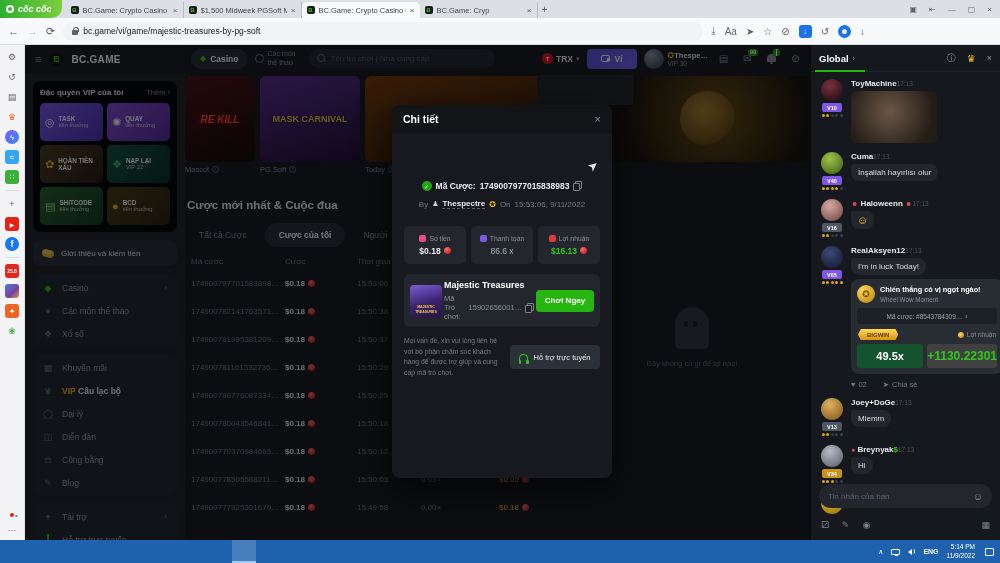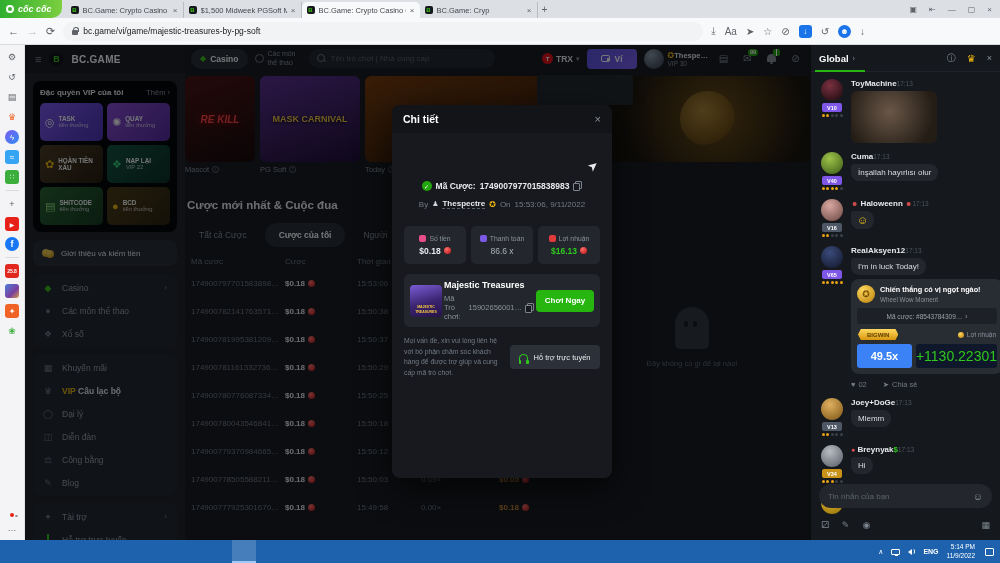--- a/index.html
+++ b/index.html
@@ -219,22 +219,22 @@
 .wc-head{display:flex;gap:5px;align-items:center;}
 .wc-coin{width:18px;height:18px;border-radius:50%;background:radial-gradient(circle at 35% 30%,#ffd95e,#b87d08);display:flex;align-items:center;justify-content:center;color:#7a4e00;font-size:9px;flex-shrink:0;}
 .wc-title{font-size:7.3px;font-weight:bold;color:#fff;line-height:1.25;}
 .wc-sub{font-size:6.3px;color:#8a919b;font-weight:normal;margin-top:1px;}
 .wc-id{margin-top:5px;height:16px;background:#1d2026;border-radius:3px;display:flex;align-items:center;justify-content:center;gap:3px;font-size:6.5px;color:#9aa1aa;}
 .wc-mid{display:flex;align-items:center;justify-content:space-between;margin-top:5px;padding:0 1px;}
 .bigwin{background:linear-gradient(180deg,#ffd95e,#d8960d);clip-path:polygon(7% 0,93% 0,100% 50%,93% 100%,7% 100%,0 50%);color:#5a3c00;font-size:6px;font-weight:bold;padding:2.5px 9px;}
 .wc-pl{display:flex;align-items:center;gap:3px;font-size:6.5px;color:#8a919b;}
 .gdot{width:6px;height:6px;border-radius:50%;background:radial-gradient(circle at 35% 30%,#ffd95e,#b87d08);}
 .wc-vals{display:flex;gap:4px;margin-top:4px;}
-.wc-mult{flex:1;background:#3b82f6;border-radius:3px;height:24px;display:flex;align-items:center;justify-content:center;font-size:11px;font-weight:bold;color:#fff;}
-.wc-prof{flex:1;background:#0f172a;border-radius:3px;height:24px;display:flex;align-items:center;justify-content:center;font-size:14px;font-weight:normal;color:#2ec91c;}
+.wc-mult{flex:1;background:#14532d;border-radius:3px;height:24px;display:flex;align-items:center;justify-content:center;font-size:11px;font-weight:bold;color:#fff;}
+.wc-prof{flex:1;background:#404040;border-radius:3px;height:24px;display:flex;align-items:center;justify-content:center;font-size:12px;font-weight:bold;color:#2ec91c;}
 .wc-foot{display:flex;gap:16px;margin-top:6px;font-size:7.5px;color:#737b85;align-items:center;}
 .wf{display:flex;align-items:center;gap:3px;}
 .chat-input{position:absolute;left:8px;right:8px;bottom:32px;height:24px;background:#23262d;border-radius:12px;display:flex;align-items:center;padding:0 9px;gap:5px;}
 .chat-input input{flex:1;background:none;border:none;outline:none;color:#aab1ba;font-size:8px;font-family:inherit;min-width:0;}
 .chat-input input::placeholder{color:#5c646e;}
 .smiley{color:#8a919b;font-size:10px;}
 .chat-tools{position:absolute;left:10px;right:10px;bottom:8px;height:14px;display:flex;gap:13px;align-items:center;color:#7c848e;font-size:9px;}
 .ct-r{margin-left:auto;}
 
 

